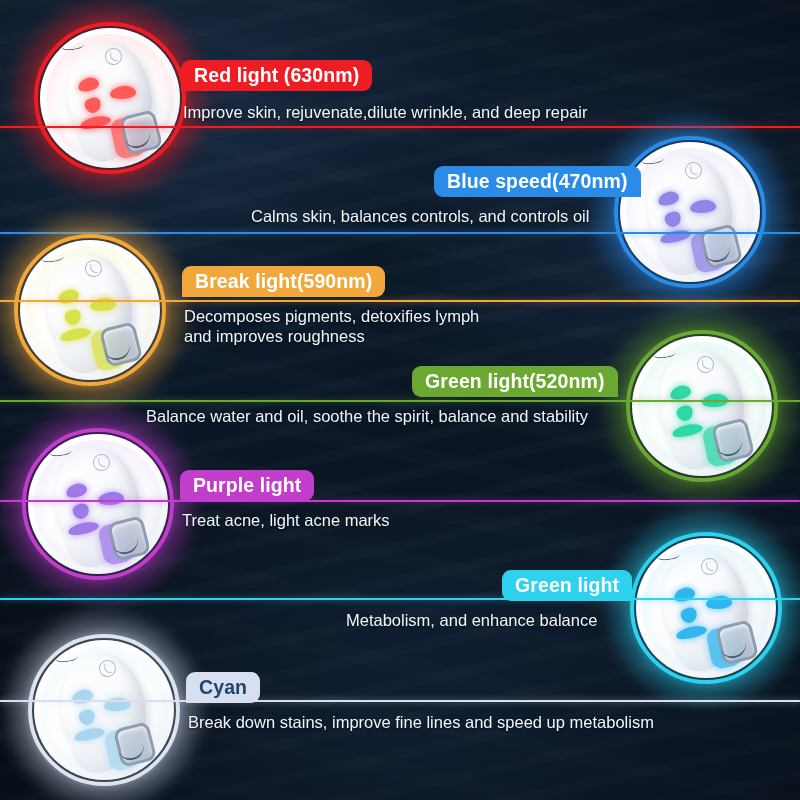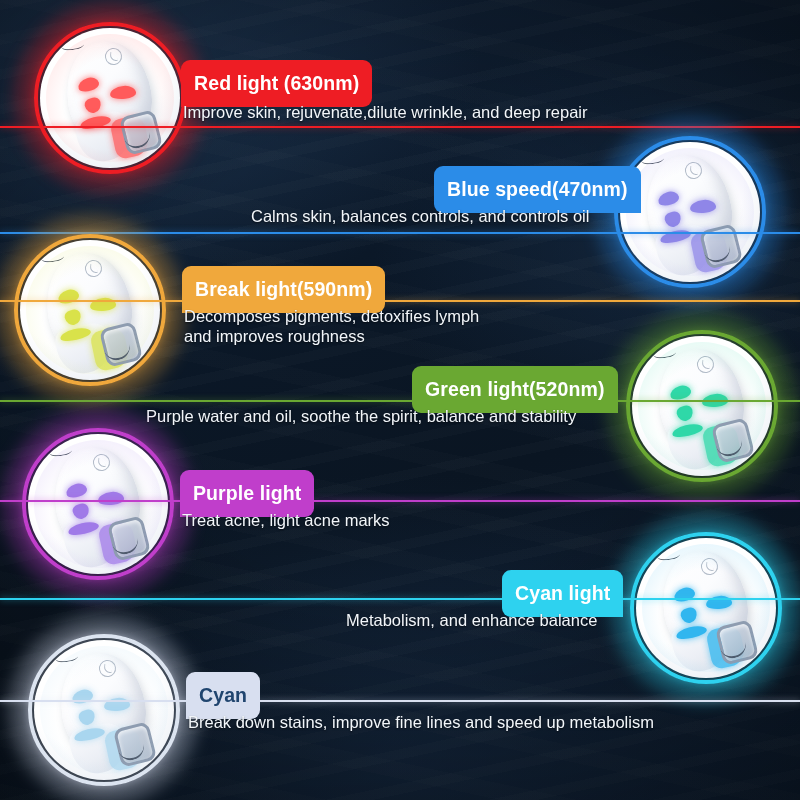--- a/index.html
+++ b/index.html
@@ -32,21 +32,21 @@
 
   .row{position:absolute;left:0;width:800px;}
 
   
   .divider{position:absolute;left:0;width:800px;height:2px;}
 
   
   .pill{
     position:absolute;
     display:flex;align-items:center;justify-content:center;
-    height:31px;padding:8px 13px;
+    height:31px;padding:0 13px;
     border-radius:9px 9px 9px 0;
     color:#fff;font-size:19.5px;font-weight:600;
     letter-spacing:.1px;white-space:nowrap;line-height:1;
   }
   .pill.right{border-radius:9px 9px 0 9px;}
 
   
   .desc{
     position:absolute;color:#f2f6fa;font-size:16.5px;
     line-height:20px;white-space:pre-line;
@@ -214,21 +214,21 @@
               <div class="browline"></div>
               <div class="strap"></div>
               <div class="strapline"></div>
               <div class="logo"></div>
             </div>
             <div class="innerglow" style="background: radial-gradient(circle at 50% 55%, rgba(47, 216, 168, 0) 48%, rgba(47, 216, 168, 0.22) 100%);"></div>
           </div>
         </div>
         <div class="divider" style="top: 400px; background: rgb(106, 168, 50); box-shadow: rgba(106, 168, 50, 0.55) 0px 0px 6px;"></div>
         <div class="pill right" style="left: 412px; top: 366px; background: rgb(106, 168, 50);">Green light(520nm)</div>
-        <div class="desc" style="left: 146px; top: 406px; width: 470px;">Purple water and oil, soothe the spirit, balance and stability</div>
+        <div class="desc" style="left: 146px; top: 406px; width: 470px;">Balance water and oil, soothe the spirit, balance and stability</div>
       </div>
       <div class="row" style="top: 0px;">
         <div class="circle" style="left: 22px; top: 428px;">
           <div class="halo" style="background: radial-gradient(circle, rgba(192, 62, 203, 0) 52%, rgba(192, 62, 203, 0.85) 70%, rgba(192, 62, 203, 0) 86%);"></div>
           <div class="ring" style="border: 4.5px solid rgb(192, 62, 203); box-shadow: rgba(192, 62, 203, 0.8) 0px 0px 13px, rgba(192, 62, 203, 0.35) 0px 0px 10px inset;"></div>
           <div class="disc">
             <div class="mask">
               <div class="face"></div>
               <div class="chin"></div>
               <div class="neck led" style="background: rgb(160, 122, 232); box-shadow: rgba(160, 122, 232, 0.85) 0px 0px 7px; opacity: 0.78;"></div>
@@ -263,21 +263,21 @@
               <div class="led mouth" style="background: rgb(49, 182, 239); box-shadow: rgba(49, 182, 239, 0.85) 0px 0px 7px;"></div>
               <div class="browline"></div>
               <div class="strap"></div>
               <div class="strapline"></div>
               <div class="logo"></div>
             </div>
             <div class="innerglow" style="background: radial-gradient(circle at 50% 55%, rgba(49, 182, 239, 0) 48%, rgba(49, 182, 239, 0.22) 100%);"></div>
           </div>
         </div>
         <div class="divider" style="top: 598px; background: rgb(46, 210, 239); box-shadow: rgba(46, 210, 239, 0.55) 0px 0px 6px;"></div>
-        <div class="pill right" style="left: 502px; top: 570px; background: rgb(46, 210, 239);">Cyan light</div>
+        <div class="pill right" style="left: 502px; top: 570px; background: rgb(46, 210, 239);">Green light</div>
         <div class="desc" style="left: 346px; top: 610px; width: 330px;">Metabolism, and enhance balance</div>
       </div>
       <div class="row" style="top: 0px;">
         <div class="circle" style="left: 28px; top: 634px;">
           <div class="halo" style="background: radial-gradient(circle, rgba(216, 223, 240, 0) 52%, rgba(216, 223, 240, 0.85) 70%, rgba(216, 223, 240, 0) 86%);"></div>
           <div class="ring" style="border: 4px solid rgba(235, 243, 255, 0.92); box-shadow: rgba(216, 223, 240, 0.8) 0px 0px 13px, rgba(216, 223, 240, 0.35) 0px 0px 10px inset;"></div>
           <div class="disc">
             <div class="mask">
               <div class="face"></div>
               <div class="chin"></div>

